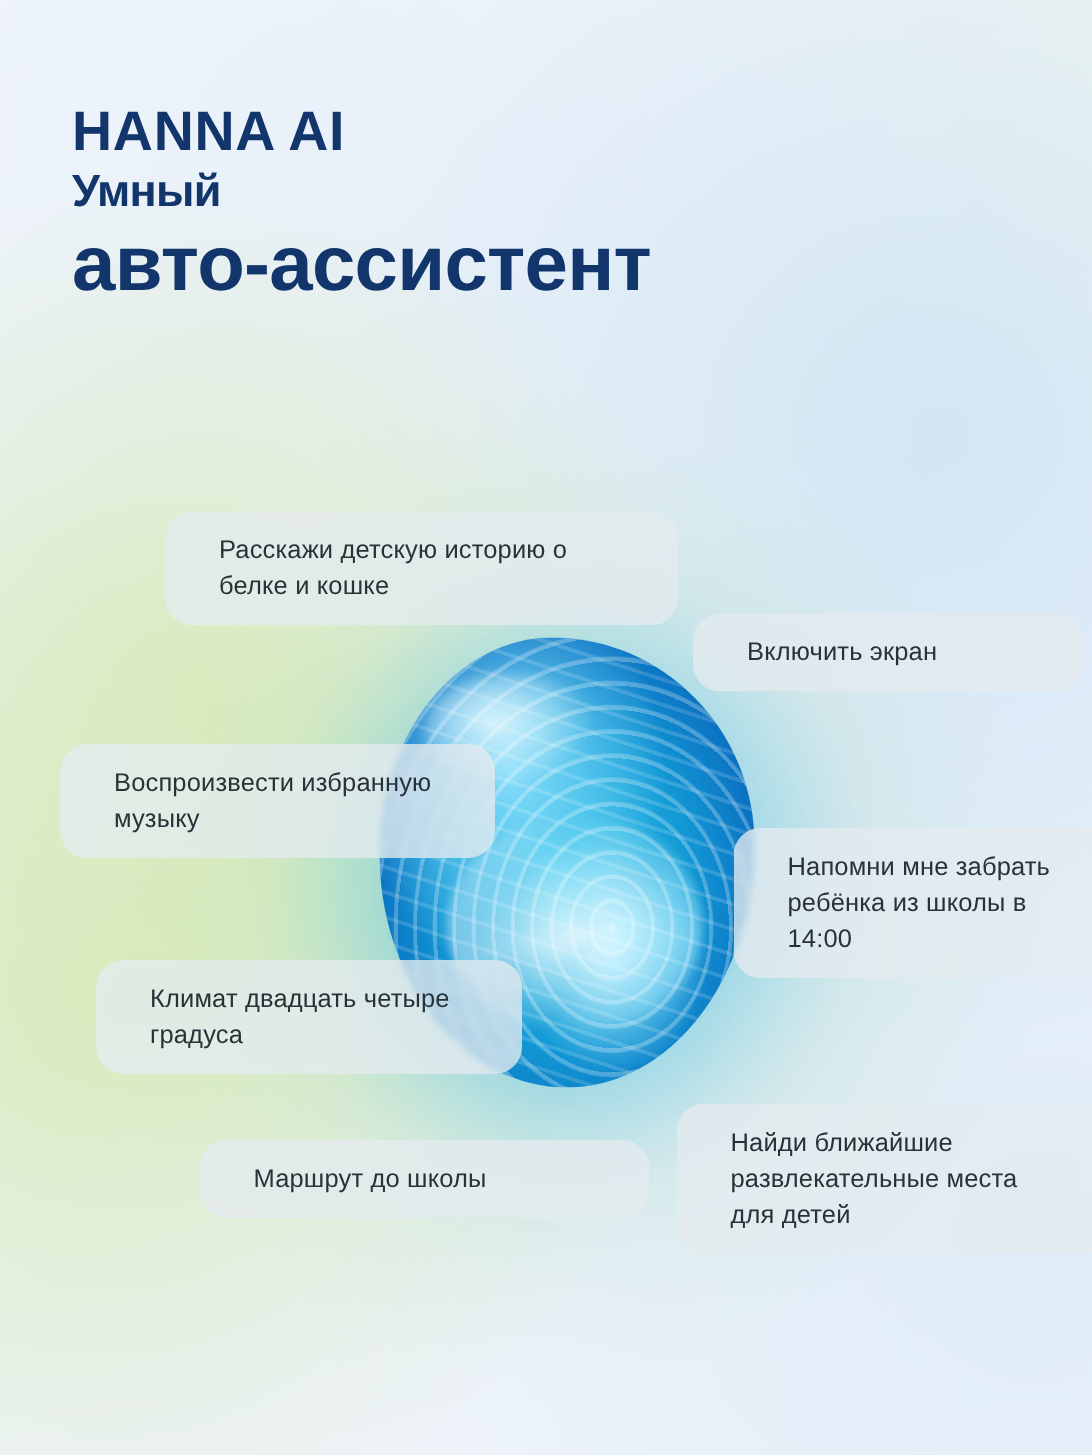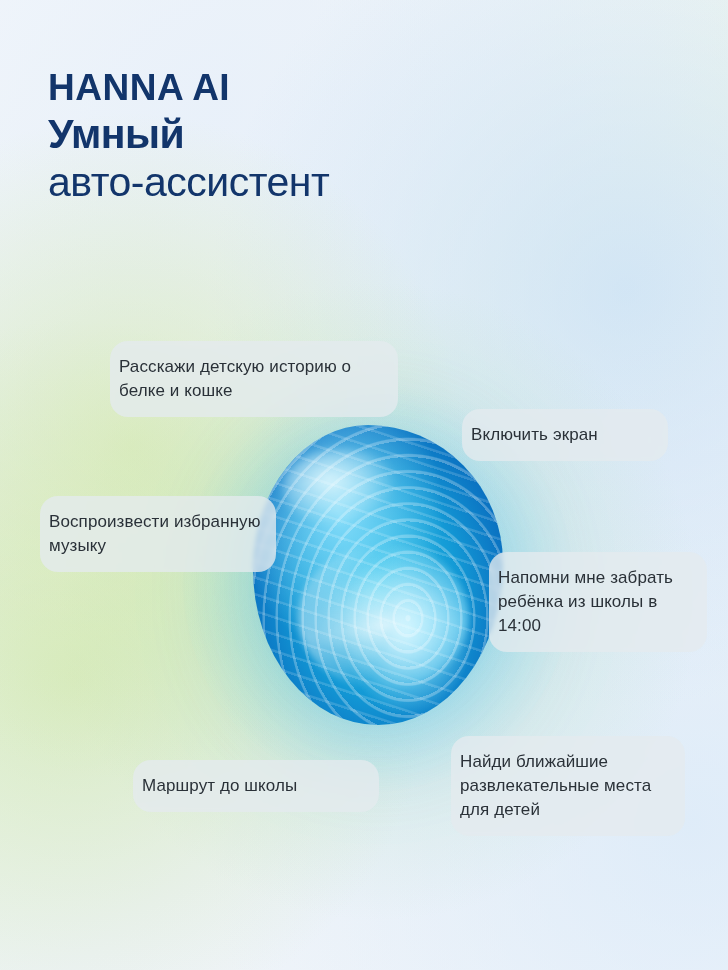--- a/index.html
+++ b/index.html
@@ -34,28 +34,28 @@
     line-height: 1.08;
     letter-spacing: -0.5px;
   }
   .heading .line1 {
     font-size: 37px;
     font-weight: 700;
     display: block;
     letter-spacing: 0.5px;
   }
   .heading .line2 {
-    font-size: 41px;
+    font-size: 30px;
     font-weight: 700;
     display: block;
     margin-top: 4px;
   }
   .heading .line3 {
-    font-size: 41px;
-    font-weight: 400;
+    font-size: 52px;
+    font-weight: 700;
     display: block;
     margin-top: 4px;
   }
 
   
   .orb-wrap {
     position: absolute;
     left: 253px;
     top: 425px;
     width: 250px;
@@ -127,21 +127,21 @@
     background: radial-gradient(circle at 50% 52%, rgba(80, 200, 245, 0.38) 0%, rgba(120, 220, 250, 0.12) 45%, rgba(255,255,255,0) 70%);
     z-index: -1;
   }
 
   
   .chip {
     position: absolute;
     background: rgba(228, 234, 238, 0.78);
     color: #2a3138;
     border-radius: 18px;
-    padding: 14px 9px;
+    padding: 14px 36px;
     font-size: 17px;
     line-height: 1.42;
     letter-spacing: 0.1px;
     backdrop-filter: blur(2px);
   }
 
   #chip-story      { left: 110px; top: 341px;  width: 270px; }
   #chip-screen     { left: 462px; top: 409px;  width: 188px; }
   #chip-music      { left: 40px;  top: 496px;  width: 218px; }
   #chip-remind     { left: 489px; top: 552px;  width: 200px; }
@@ -165,16 +165,17 @@
     <div class="orb">
       <div class="orb-swirl"></div>
       <div class="orb-highlight"></div>
     </div>
   </div>
 
   <div class="chip" id="chip-story">Расскажи детскую историю о белке и кошке</div>
   <div class="chip" id="chip-music">Воспроизвести избранную музыку</div>
   <div class="chip" id="chip-screen">Включить экран</div>
   <div class="chip" id="chip-remind">Напомни мне забрать ребёнка из школы в 14:00</div>
+  <div class="chip" id="chip-climate">Климат двадцать четыре градуса</div>
   <div class="chip" id="chip-route">Маршрут до школы</div>
   <div class="chip" id="chip-places">Найди ближайшие развлекательные места для детей</div>
 
 </div>
 
 </body></html>

